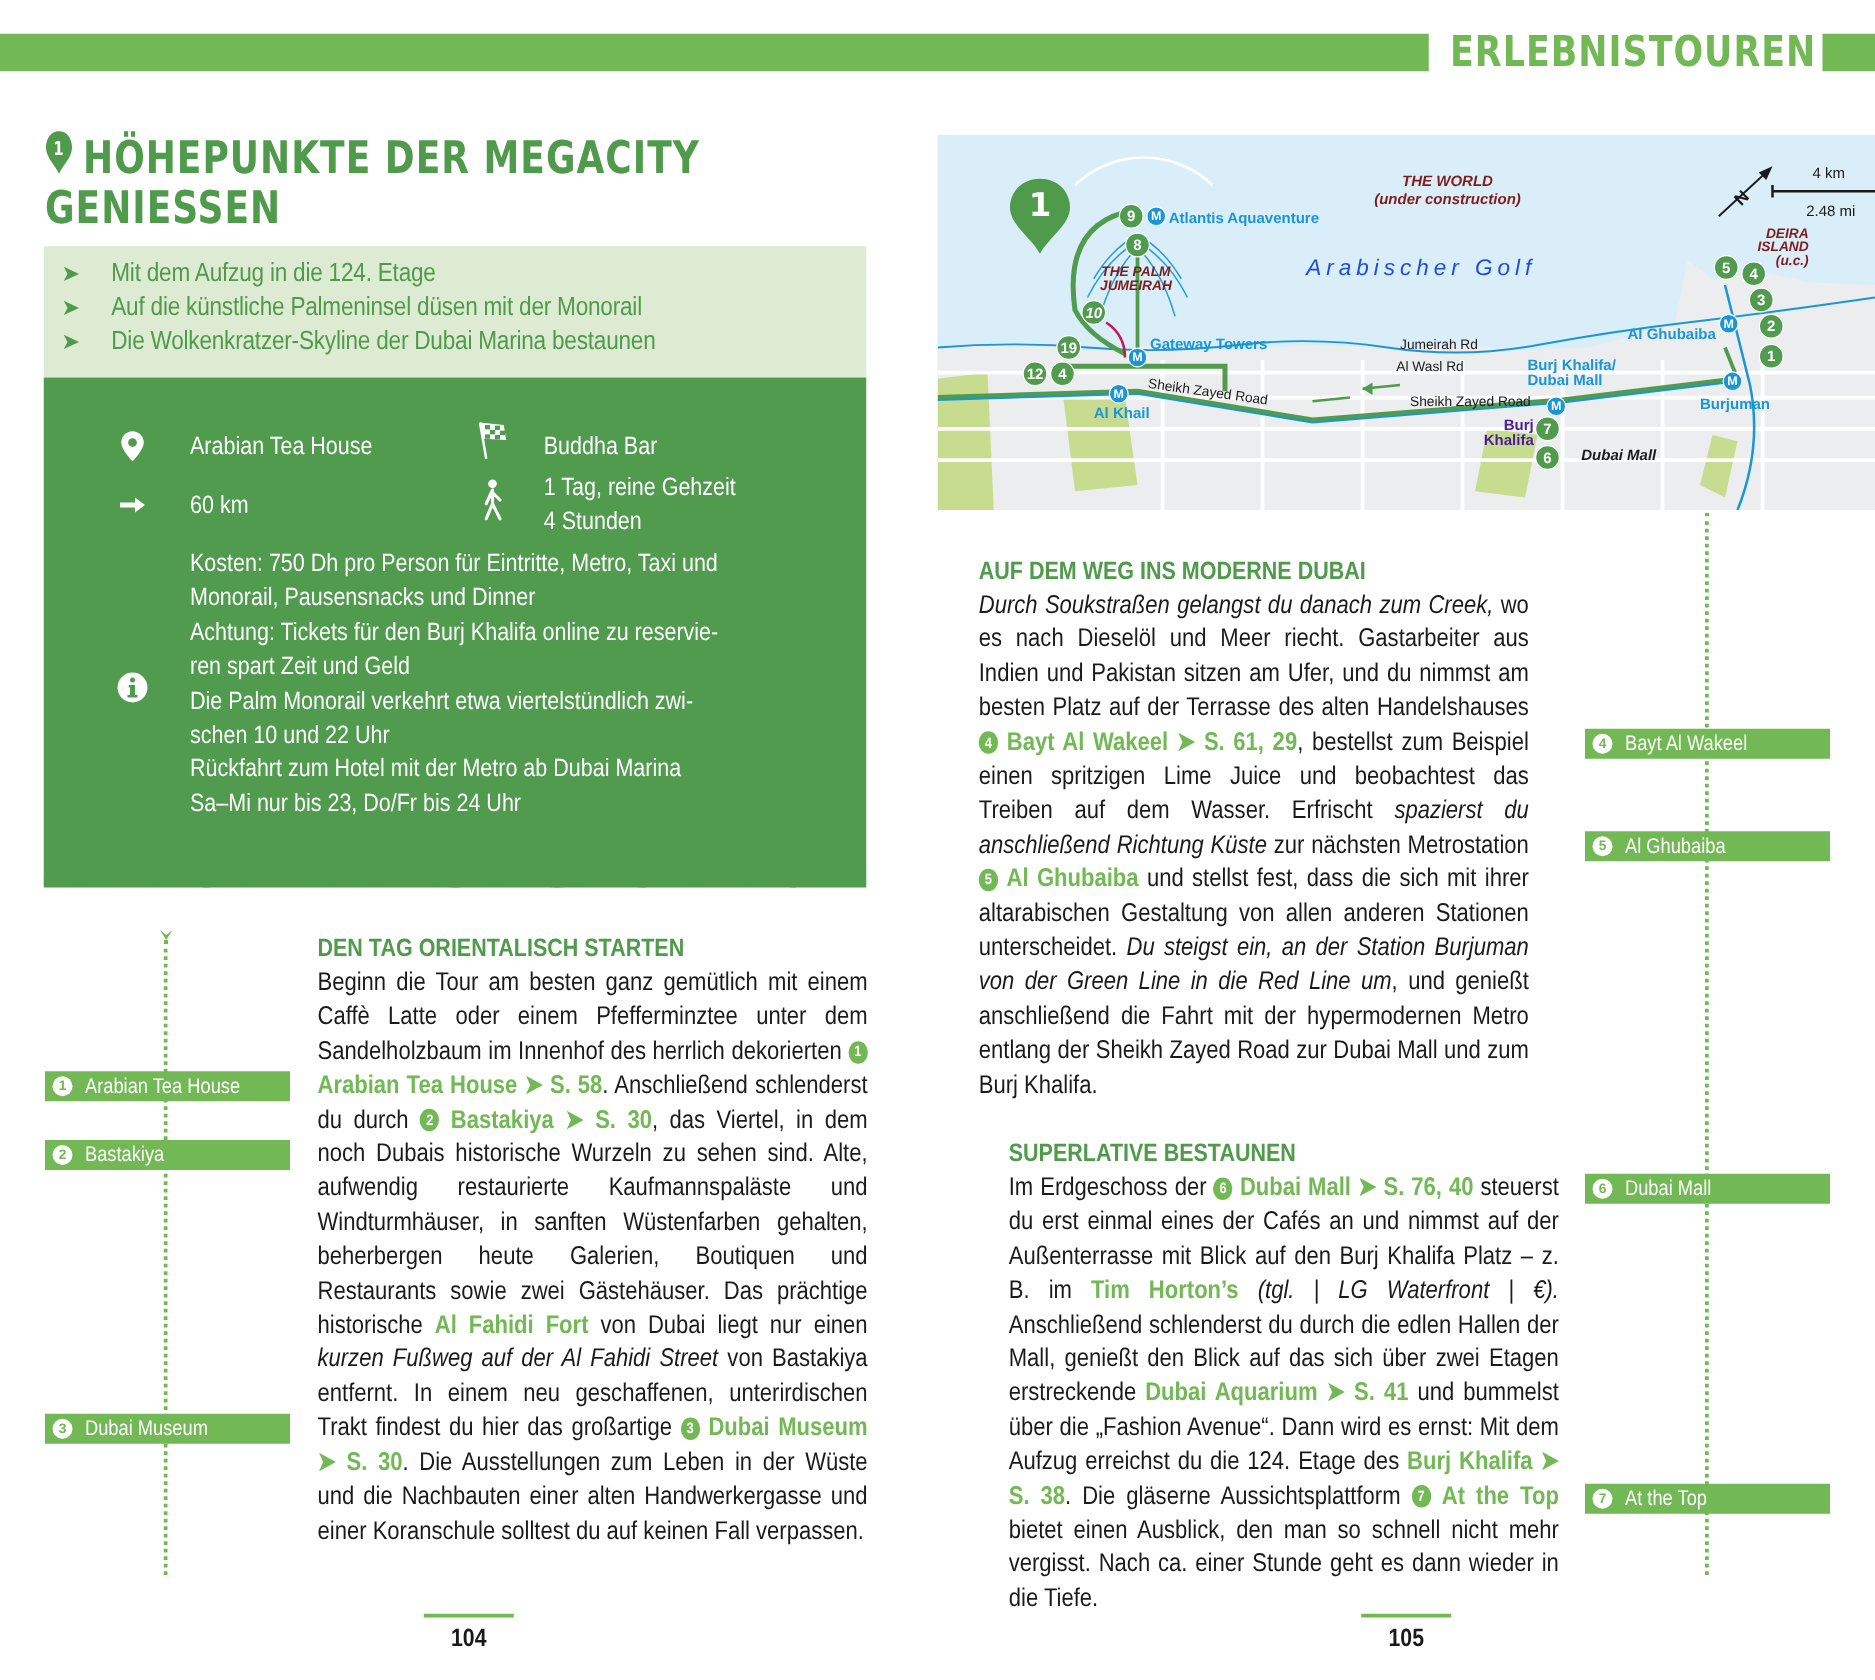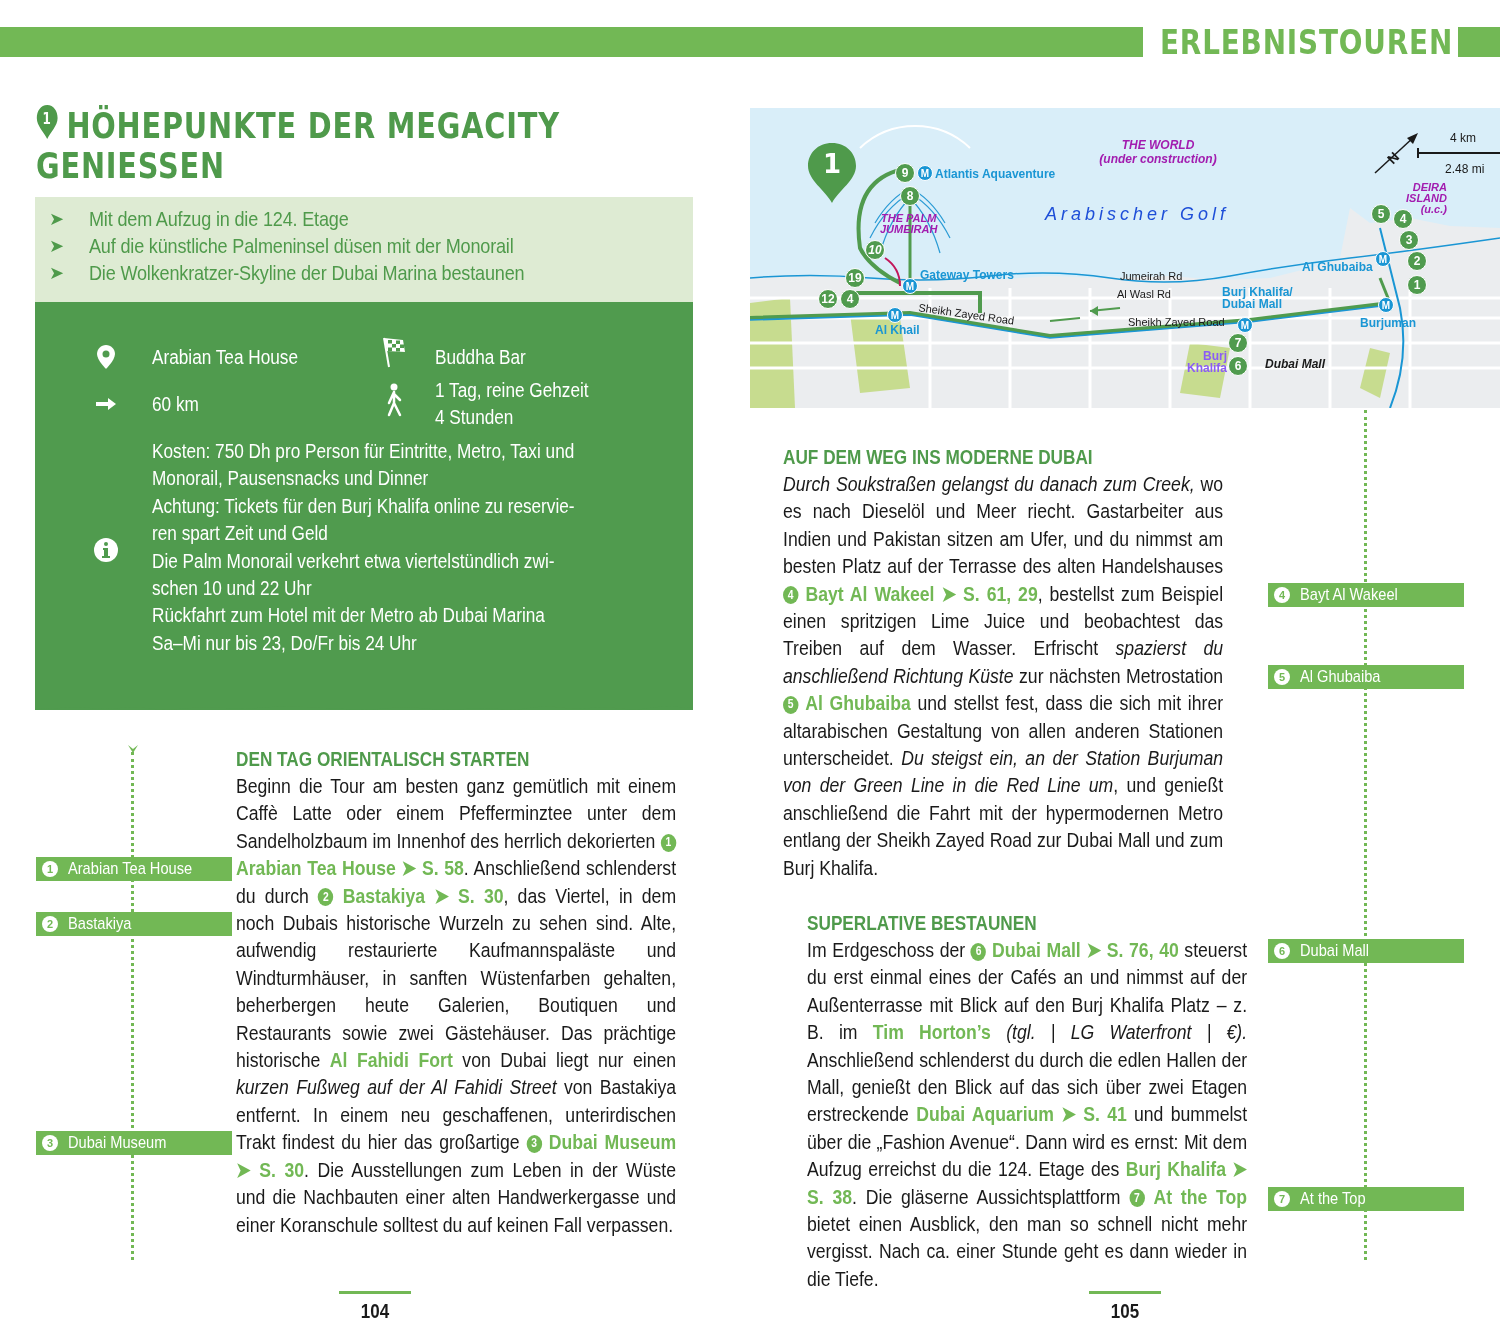--- a/index.html
+++ b/index.html
@@ -33,21 +33,21 @@
   .col h3 { font-size: 20px; line-height: 26px; font-weight: bold; color: #4f9a4b; transform: scaleX(0.86); transform-origin: left top; white-space: nowrap; }
   .col p { transform: scaleX(0.86); transform-origin: left top; width: 116.3%; }
   .hl { color: #72b855; font-weight: bold; }
   .circ { display: inline-flex; width: 18px; height: 18px; border-radius: 50%; background: #72b855; color: #fff; font-size: 12px; align-items: center; justify-content: center; vertical-align: 2px; font-weight: bold; }
 
   .map { position: absolute; left: 750px; top: 108px; width: 750px; height: 300px; overflow: hidden; background: #ebedef; }
   .map svg { position: absolute; left: 0; top: 0; }
   .map-label { position: absolute; font-size: 12px; white-space: nowrap; font-weight: bold; }
   .map-label.blue { color: #1a96d4; }
   .map-label.dark { color: #1a1a1a; font-weight: normal; }
-  .map-label.grey { color: #a21caf; font-style: italic; }
+  .map-label.grey { color: #7f1d1d; font-style: italic; }
   .map-label.sea { color: #1d4ed8; font-style: italic; font-weight: normal; font-size: 18px; letter-spacing: 4px; }
   .metro { position: absolute; width: 16px; height: 16px; border-radius: 50%; background: #1a96d4; color: #fff; font-size: 10px; font-weight: bold; display: flex; align-items: center; justify-content: center; border: 1.5px solid #fff; }
   .stop { position: absolute; width: 20px; height: 20px; border-radius: 50%; background: #509b4e; color: #fff; font-size: 12px; font-weight: bold; display: flex; align-items: center; justify-content: center; border: 1.5px solid #fff; }
 
   .pagenum { position: absolute; font-size: 20px; font-weight: bold; color: #1a1a1a; text-align: center; width: 72px; transform: scaleX(0.85); }
   .pagerule { position: absolute; width: 72px; height: 3px; background: #72b855; }
 </style>
 </head>
 <body>
 
@@ -159,21 +159,21 @@
 </div>
 <div class="sidelabel" style="left:36px; top:912px; width:196px;">
   <span class="num">2</span>
     <span class="lbl">Bastakiya</span>
 </div>
 <div class="sidelabel" style="left:36px; top:1131px; width:196px;">
   <span class="num">3</span>
     <span class="lbl">Dubai Museum</span>
 </div>
 
-<div class="col" style="left:236px; top:746px; width:440px;">
+<div class="col" style="left:254px; top:746px; width:440px;">
   <h3>DEN TAG ORIENTALISCH STARTEN</h3>
   <p><span>Beginn die Tour am besten ganz gemütlich mit einem Caffè Latte oder einem Pfefferminztee unter dem Sandelholzbaum im Innenhof des herrlich dekorierten </span><span class="circ">1</span> <span class="hl">Arabian Tea House ➤ S. 58</span><span>. Anschließend schlenderst du durch </span><span class="circ">2</span> <span class="hl">Bastakiya ➤ S. 30</span><span>, das Viertel, in dem noch Dubais historische Wurzeln zu sehen sind. Alte, aufwendig restaurierte Kaufmannspaläste und Windturmhäuser, in sanften Wüstenfarben gehalten, beherbergen heute Galerien, Boutiquen und Restaurants sowie zwei Gästehäuser. Das prächtige historische </span><span class="hl">Al Fahidi Fort</span><span> von Dubai liegt nur einen </span><em>kurzen Fußweg auf der Al Fahidi Street</em><span> von Bastakiya entfernt. In einem neu geschaffenen, unterirdischen Trakt findest du hier das großartige </span><span class="circ">3</span> <span class="hl">Dubai Museum ➤ S. 30</span><span>. Die Ausstellungen zum Leben in der Wüste und die Nachbauten einer alten Handwerkergasse und einer Koranschule solltest du auf keinen Fall verpassen.</span></p>
 </div>
 
 <div class="map">
   <svg width="750" height="300" viewBox="0 0 750 300">
 
     <path d="M0 0 H750 V120 L700 118 L660 110 L620 115 L600 100 L590 150 L560 160 L520 170 L470 172 L420 168 L360 170 L300 168 L240 172 L180 168 L120 172 L60 168 L0 170 Z" fill="#d9eef9"></path>
 
     <path d="M0 195 L40 190 L45 300 L0 300 Z" fill="#c7dc8f"></path>
@@ -250,21 +250,21 @@
   <div class="metro" style="left:487px; top:209px;">M</div>
   <div class="map-label blue" style="left:472px; top:178px; line-height:12px;"><span>Burj Khalifa/</span><br><span>Dubai Mall</span></div>
   <div class="metro" style="left:628px; top:189px;">M</div>
   <div class="map-label blue" style="left:610px; top:208px;">Burjuman</div>
 
   <div class="map-label dark" style="left:370px; top:162px; font-size:11px;">Jumeirah Rd</div>
   <div class="map-label dark" style="left:367px; top:180px; font-size:11px;">Al Wasl Rd</div>
   <div class="map-label dark" style="left:378px; top:208px; font-size:11px;">Sheikh Zayed Road</div>
   <div class="map-label dark" style="left:168px; top:200px; font-size:11px; transform:rotate(8deg);"><span>Sheikh</span> <span>Zayed</span> <span>Road</span></div>
 
-  <div class="map-label" style="left:437px; top:242px; font-size:12px; line-height:12px; text-align:right; color:#8b5cf6;"><span>Burj</span><br><span>Khalifa</span></div>
+  <div class="map-label" style="left:437px; top:226px; font-size:12px; line-height:12px; text-align:right; color:#4c1d95;"><span>Burj</span><br><span>Khalifa</span></div>
   <div class="map-label" style="left:515px; top:249px; font-size:12px; font-style:italic; color:#1a1a1a;">Dubai Mall</div>
 
   <div class="stop" style="left:657px; top:167px;">1</div>
   <div class="stop" style="left:657px; top:143px;">2</div>
   <div class="stop" style="left:649px; top:122px;">3</div>
   <div class="stop" style="left:643px; top:101px;">4</div>
   <div class="stop" style="left:621px; top:96px;">5</div>
   <div class="stop" style="left:478px; top:248px;">6</div>
   <div class="stop" style="left:478px; top:225px;">7</div>
   <div class="stop" style="left:150px; top:78px;">8</div>

